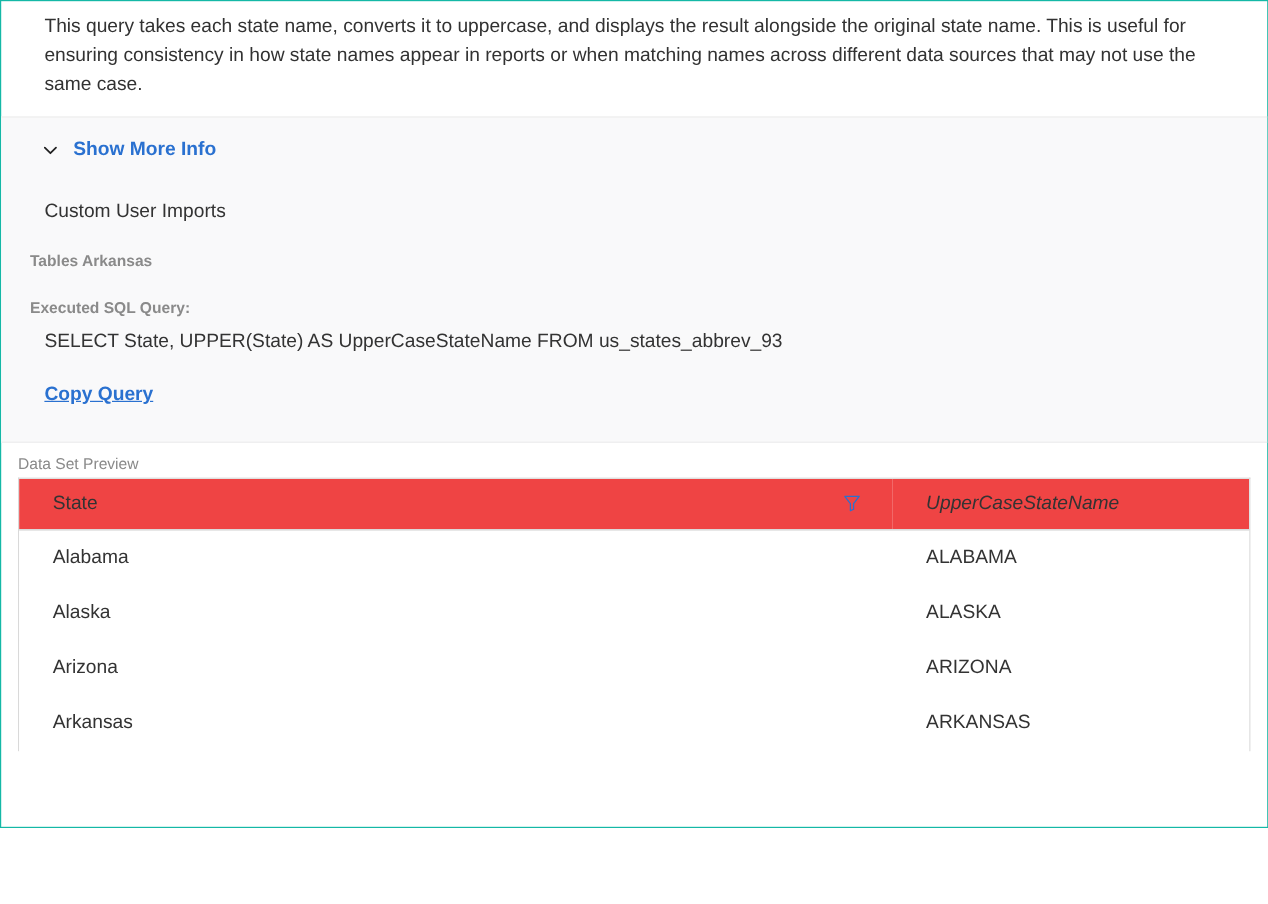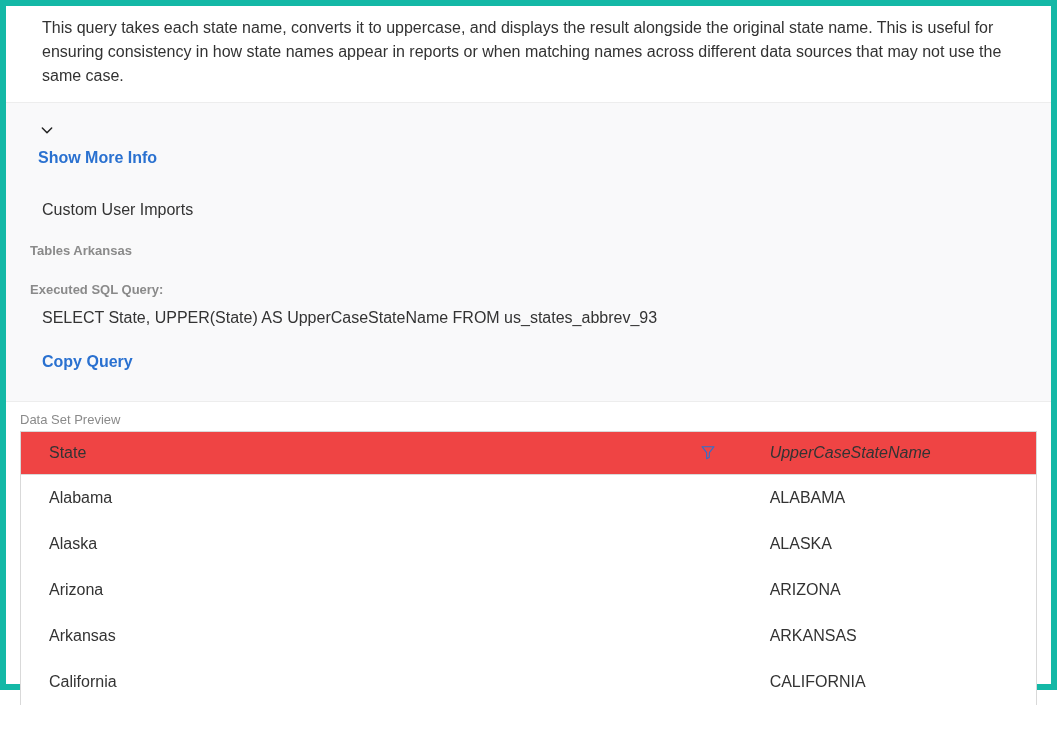--- a/index.html
+++ b/index.html
@@ -7,44 +7,43 @@
     width: 1057px;
     height: 753px;
     font-family: Arial, Helvetica, sans-serif;
     background: #fff;
     color: #333;
     overflow: hidden;
   }
   .frame {
     width: 1057px;
     height: 690px;
-    border: 6px solid #14b8a6;
+    border: 1px solid #14b8a6;
     background: #fff;
     position: relative;
   }
   .description {
     padding: 10px 18px 14px 36px;
     font-size: 16px;
     line-height: 1.5;
     color: #323232;
   }
   .info-panel {
     background: #f9f9fa;
     border-top: 1px solid #ededed;
     border-bottom: 1px solid #ededed;
     margin-top: 0;
     padding: 0;
   }
   .show-more-row {
     display: flex;
-    align-items: flex-start;
+    align-items: flex-end;
     gap: 10px;
     padding: 18px 0 4px 32px;
     cursor: pointer;
-    flex-direction: column;
   }
   .chevron-icon {
     width: 18px;
     height: 18px;
     display: inline-flex;
     align-items: center;
     justify-content: center;
   }
   .chevron-icon svg { width: 16px; height: 16px; }
   .show-more-label {
@@ -67,20 +66,21 @@
     color: #333;
     padding: 12px 0 0 12px;
   }
   .copy-query {
     color: #2a71d0;
     font-weight: 700;
     font-size: 16px;
     padding: 26px 0 20px 12px;
     cursor: pointer;
     display: inline-block;
+    text-decoration: underline;
   }
   .preview-label {
     font-size: 13px;
     color: #8a8a8a;
     padding: 10px 0 4px 14px;
   }
   .table-wrap {
     margin: 0 14px 0 14px;
     border: 1px solid #d9d9d9;
     border-bottom: none;
@@ -181,21 +181,17 @@
             <td>ALASKA</td>
           </tr>
           <tr>
             <td>Arizona</td>
             <td>ARIZONA</td>
           </tr>
           <tr>
             <td>Arkansas</td>
             <td>ARKANSAS</td>
           </tr>
-          <tr>
-            <td>California</td>
-            <td>CALIFORNIA</td>
-          </tr>
         </tbody>
     </table>
   </div>
 
 </div>
 
 </body></html>

